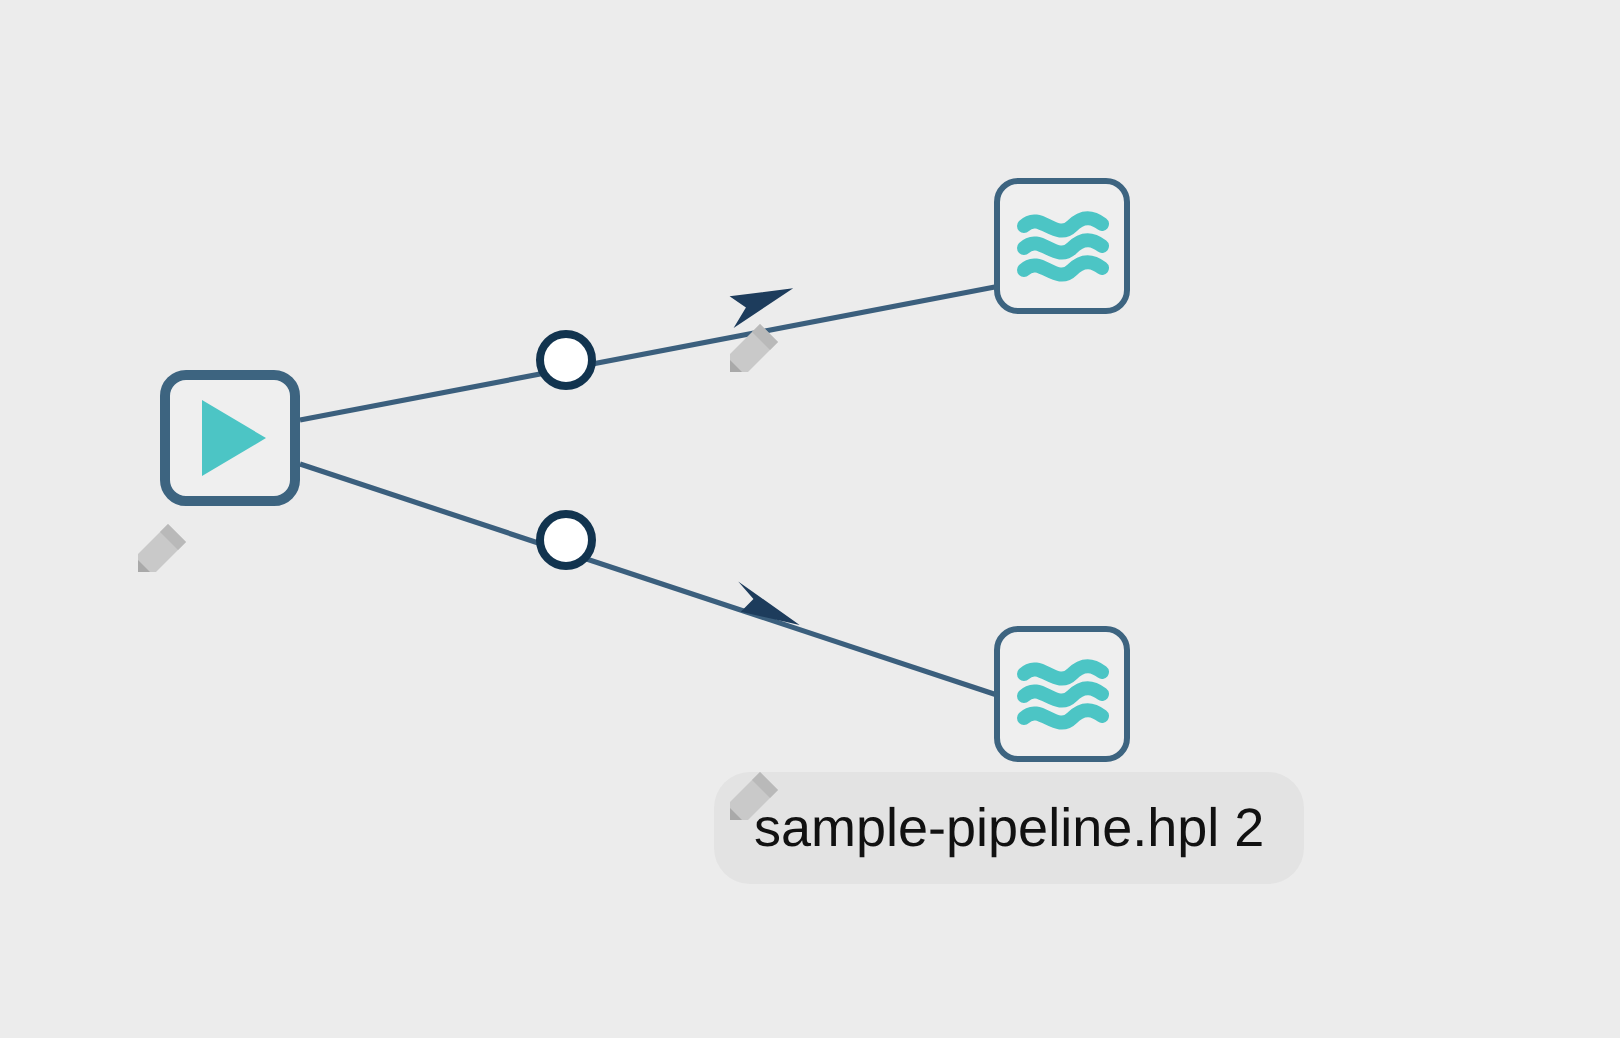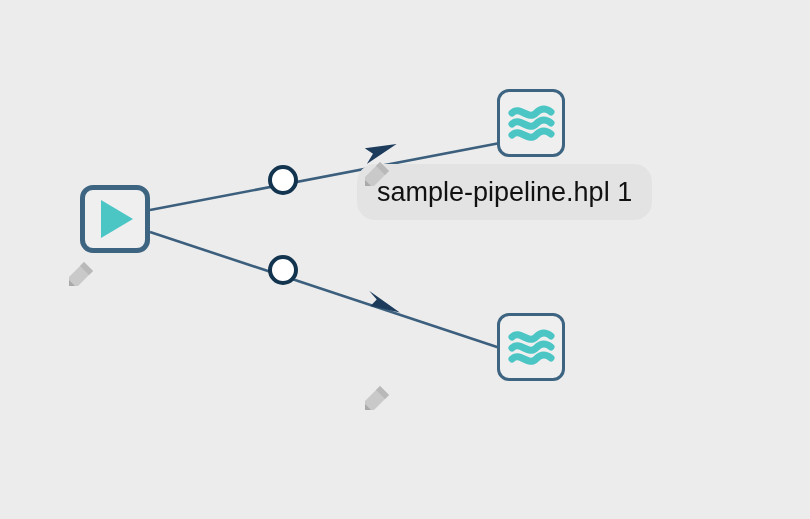--- a/index.html
+++ b/index.html
@@ -135,40 +135,40 @@
   <div class="node-icon pipeline p1">
     <svg class="icon-svg" viewBox="0 0 62 62" xmlns="http://www.w3.org/2000/svg">
       <g fill="none" stroke="#4cc5c5" stroke-width="7" stroke-linecap="round">
         <path d="M12 21 C 20 13, 28 29, 36 21 C 42 15, 47 17, 51 20"></path>
         <path d="M12 32 C 20 24, 28 40, 36 32 C 42 26, 47 28, 51 31"></path>
         <path d="M12 43 C 20 35, 28 51, 36 43 C 42 37, 47 39, 51 42"></path>
       </g>
     </svg>
   </div>
 
-  <div class="node-label pipe-label-1">
-    <span>sample-pipeline.hpl 1</span>
-  </div>
 
   <svg class="pencil-badge b-pipe-1" viewBox="0 0 34 34" xmlns="http://www.w3.org/2000/svg">
     <polygon points="20,4 29,13 14,28 5,28 5,19" fill="#c9c9c9"></polygon>
     <polygon points="20,4 29,13 25,17 16,8" fill="#b9b9b9"></polygon>
     <polygon points="5,28 5,22 11,28" fill="#a9a9a9"></polygon>
   </svg>
 
   <div class="node-icon pipeline p2">
     <svg class="icon-svg" viewBox="0 0 62 62" xmlns="http://www.w3.org/2000/svg">
       <g fill="none" stroke="#4cc5c5" stroke-width="7" stroke-linecap="round">
         <path d="M12 21 C 20 13, 28 29, 36 21 C 42 15, 47 17, 51 20"></path>
         <path d="M12 32 C 20 24, 28 40, 36 32 C 42 26, 47 28, 51 31"></path>
         <path d="M12 43 C 20 35, 28 51, 36 43 C 42 37, 47 39, 51 42"></path>
       </g>
     </svg>
   </div>
 
+  <div class="node-label pipe-label-2">
+    <span>sample-pipeline.hpl 2</span>
+  </div>
 
   <svg class="pencil-badge b-pipe-2" viewBox="0 0 34 34" xmlns="http://www.w3.org/2000/svg">
     <polygon points="20,4 29,13 14,28 5,28 5,19" fill="#c9c9c9"></polygon>
     <polygon points="20,4 29,13 25,17 16,8" fill="#b9b9b9"></polygon>
     <polygon points="5,28 5,22 11,28" fill="#a9a9a9"></polygon>
   </svg>
 
 </div>
 
 </body></html>

